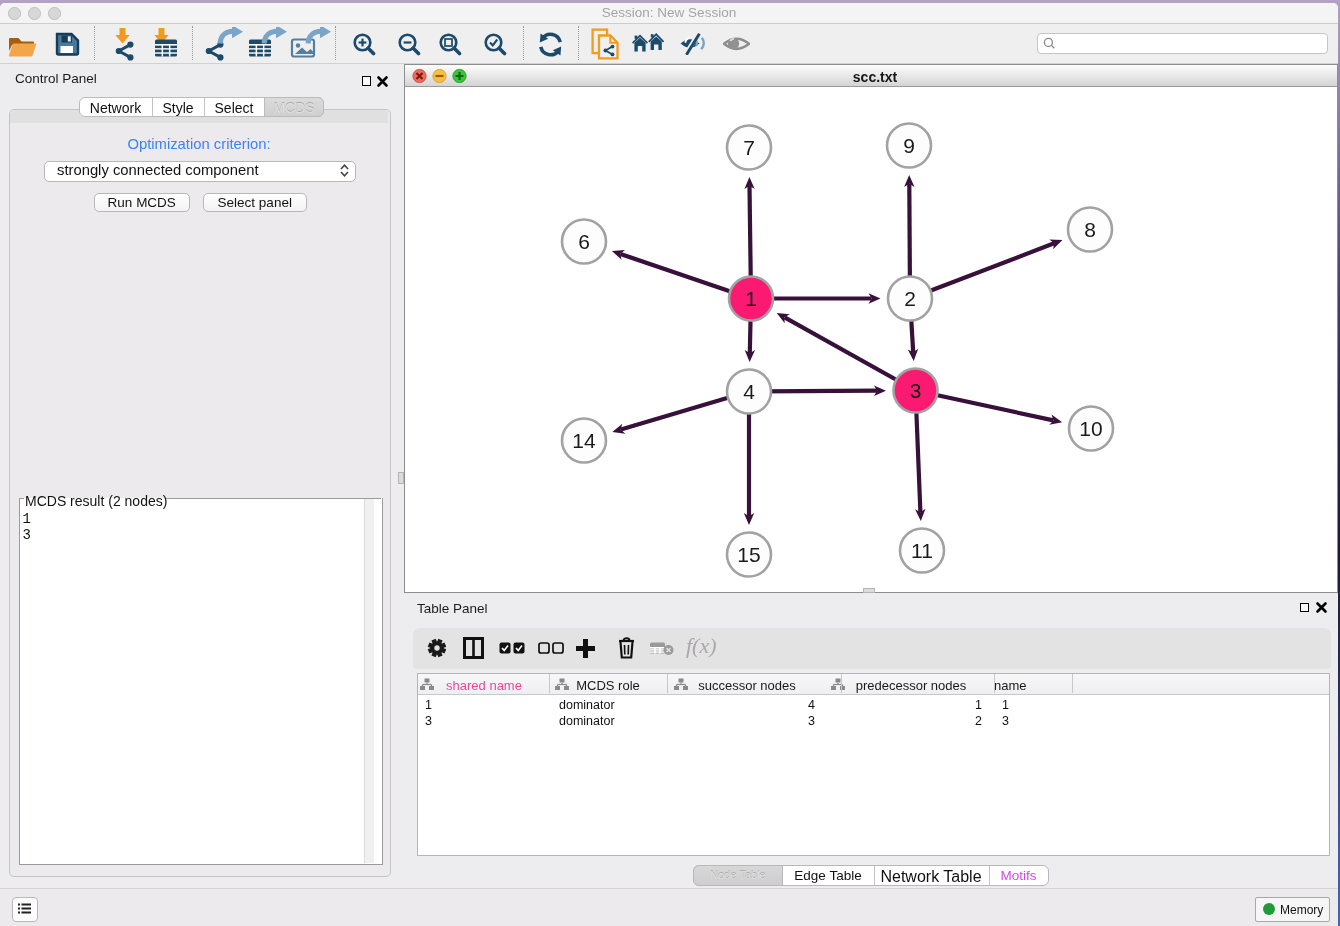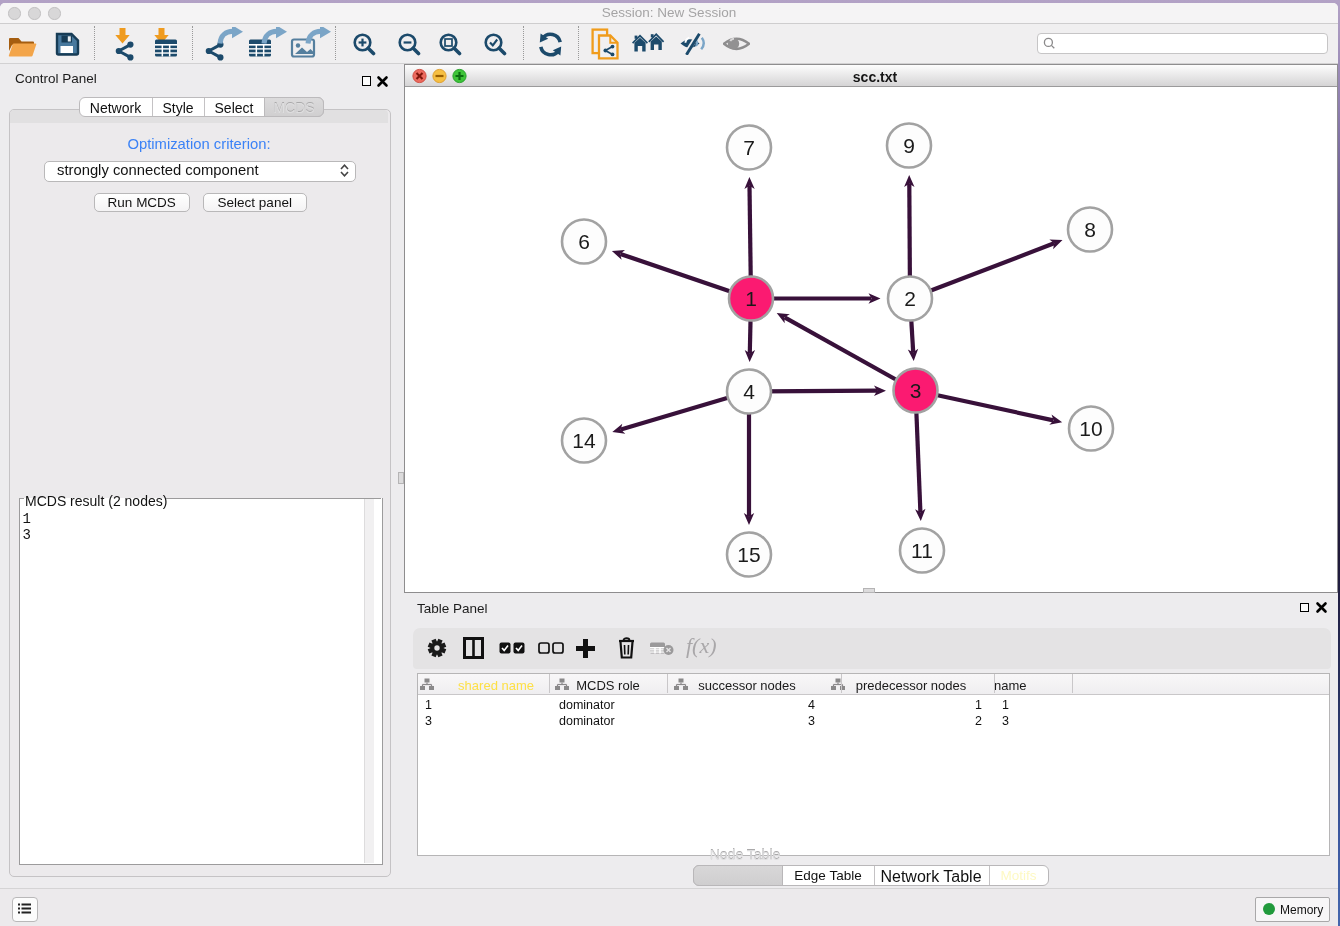--- a/index.html
+++ b/index.html
@@ -327,21 +327,21 @@
   </svg>
 <svg style="position:absolute;left:831px;top:678px" width="14" height="13" viewBox="0 0 14 13">
     <rect x="4.5" y="0.5" width="5" height="4" fill="#8a898a"></rect>
     <line x1="7" y1="4.5" x2="7" y2="6.5" stroke="#8a898a" stroke-width="1.2"></line>
     <line x1="2.5" y1="6.5" x2="11.5" y2="6.5" stroke="#8a898a" stroke-width="1.2"></line>
     <line x1="2.5" y1="6.5" x2="2.5" y2="8" stroke="#8a898a" stroke-width="1.2"></line>
     <line x1="11.5" y1="6.5" x2="11.5" y2="8" stroke="#8a898a" stroke-width="1.2"></line>
     <rect x="0" y="8" width="5" height="4" fill="#8a898a"></rect>
     <rect x="9" y="8" width="5" height="4" fill="#8a898a"></rect>
   </svg>
-<div class="abs" style="left:434px;top:678px;width:100px;text-align:right;font-size:13px;color:#fde047">shared name</div>
+<div class="abs" style="left:434px;top:678px;width:100px;text-align:center;font-size:13px;color:#ec4899">shared name</div>
 <div class="abs" style="left:566px;top:678px;width:84px;text-align:center;font-size:13px;color:#1a1a1a">MCDS role</div>
 <div class="abs" style="left:680px;top:678px;width:134px;text-align:center;font-size:13px;color:#1a1a1a">successor nodes</div>
 <div class="abs" style="left:844px;top:678px;width:134px;text-align:center;font-size:13px;color:#1a1a1a">predecessor nodes</div>
 <div class="abs" style="left:994px;top:678px;width:77px;text-align:left;font-size:13px;color:#1a1a1a">name</div>
 <div class="abs" style="left:549px;top:674px;height:19px;border-left:1px solid #c9c7c9"></div>
 <div class="abs" style="left:667px;top:674px;height:19px;border-left:1px solid #c9c7c9"></div>
 <div class="abs" style="left:841px;top:674px;height:19px;border-left:1px solid #c9c7c9"></div>
 <div class="abs" style="left:994px;top:674px;height:19px;border-left:1px solid #c9c7c9"></div>
 <div class="abs" style="left:1071.5px;top:674px;height:19px;border-left:1px solid #c9c7c9"></div>
 
@@ -351,24 +351,24 @@
 <div class="abs" style="left:900px;top:698px;width:82px;text-align:right;font-size:12.5px;color:#111">1</div>
 <div class="abs" style="left:1002px;top:698px;font-size:12.5px;color:#111">1</div>
 <div class="abs" style="left:425px;top:714px;font-size:12.5px;color:#111">3</div>
 <div class="abs" style="left:559px;top:714px;font-size:12.5px;color:#111">dominator</div>
 <div class="abs" style="left:730px;top:714px;width:85px;text-align:right;font-size:12.5px;color:#111">3</div>
 <div class="abs" style="left:900px;top:714px;width:82px;text-align:right;font-size:12.5px;color:#111">2</div>
 <div class="abs" style="left:1002px;top:714px;font-size:12.5px;color:#111">3</div>
 
 <div class="abs" style="left:693px;top:864.5px;width:355.5px;height:21px;background:#fff;border:1px solid #b9b7b9;border-radius:6px;box-sizing:border-box"></div>
 <div class="abs" style="left:693px;top:864.5px;width:90px;height:21px;background:linear-gradient(#d8d7d8,#cfcecf);border:1px solid #b9b7b9;border-radius:6px 0 0 6px;box-sizing:border-box"></div>
-<div class="abs" style="left:693px;top:847px;width:104px;text-align:center;font-size:14px;color:#dededf;text-shadow:0 -1px 0 #aaa9aa">Node Table</div>
+<div class="abs" style="left:693px;top:869px;width:90px;text-align:center;font-size:11px;color:#dededf;text-shadow:0 -1px 0 #aaa9aa">Node Table</div>
 <div class="abs" style="left:783px;top:867.5px;width:90px;text-align:center;font-size:13.5px;color:#111">Edge Table</div>
 <div class="abs" style="left:873.5px;top:867.5px;width:115px;text-align:center;font-size:16px;color:#111">Network Table</div>
-<div class="abs" style="left:988.5px;top:867.5px;width:60px;text-align:center;font-size:13.5px;color:#fef9c3">Motifs</div>
+<div class="abs" style="left:988.5px;top:867.5px;width:60px;text-align:center;font-size:13.5px;color:#d946ef">Motifs</div>
 <div class="abs" style="left:873.5px;top:865.5px;height:19px;border-left:1px solid #c4c2c4"></div>
 <div class="abs" style="left:988.5px;top:865.5px;height:19px;border-left:1px solid #c4c2c4"></div>
 
 <div class="abs" style="left:0;top:888px;width:1338px;height:38px;background:#eceaec;border-top:1px solid #d5d4d5"></div>
 <div class="abs" style="left:12px;top:896.5px;width:24px;height:23px;background:#fcfcfc;border:1px solid #b9b8b9;border-radius:4px"></div>
 <svg class="abs" style="left:18px;top:902.5px" width="13" height="12" viewBox="0 0 13 12">
     <g fill="#222">
       <rect x="0" y="0.5" width="2" height="2"></rect>
       <rect x="3.5" y="0.5" width="9.5" height="2"></rect>
       <rect x="0" y="4.5" width="2" height="2"></rect>

